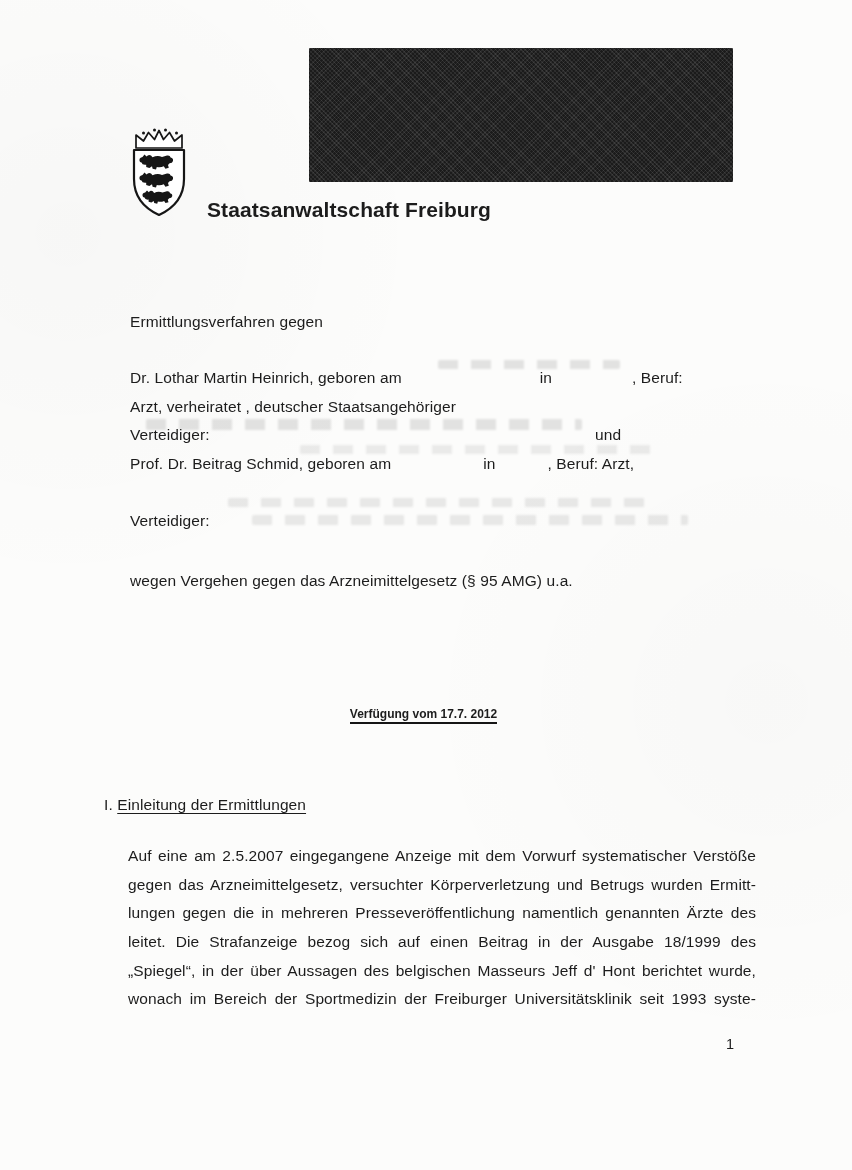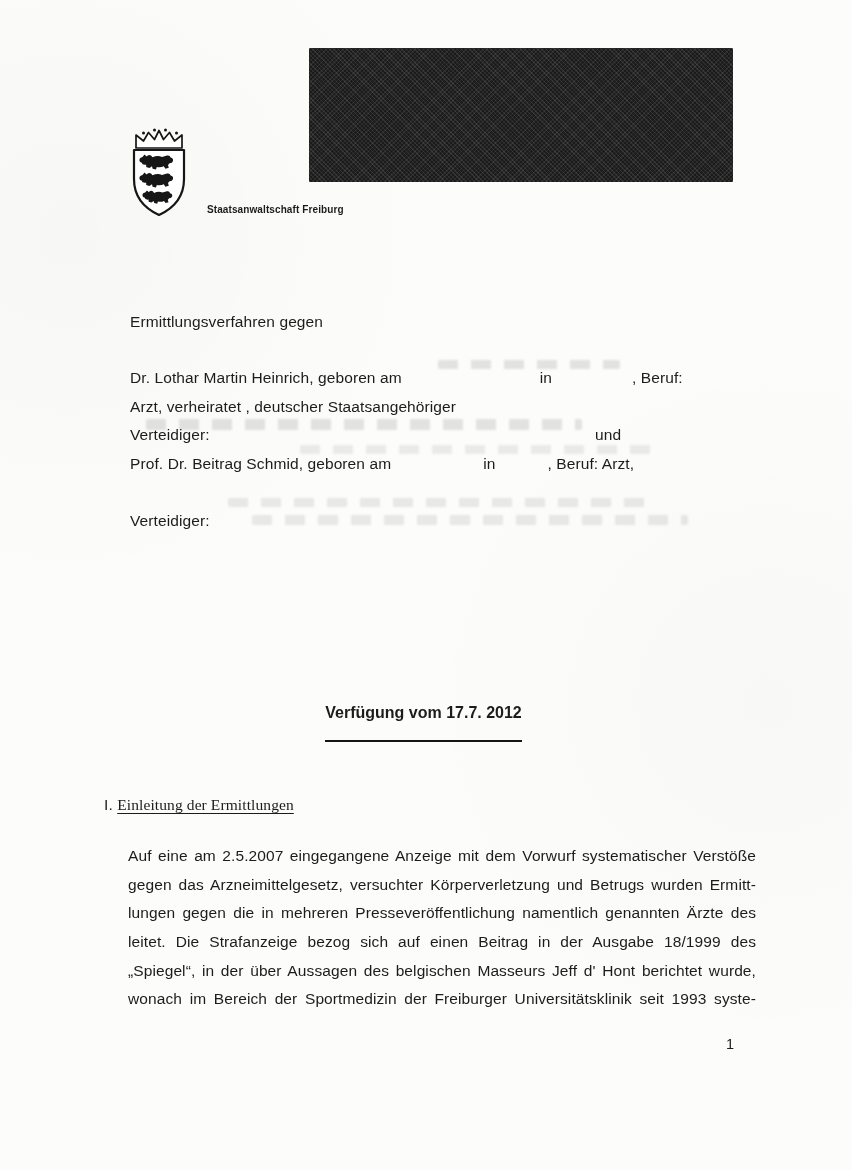--- a/index.html
+++ b/index.html
@@ -44,46 +44,46 @@
     width: 424px; height: 134px;
     background-color: #1b1b1b;
     background-image:
       repeating-linear-gradient(45deg, rgba(255,255,255,0.09) 0 1px, transparent 1px 3px),
       repeating-linear-gradient(-45deg, rgba(255,255,255,0.07) 0 1px, transparent 1px 3px);
     border-radius: 1px;
   }
 
   .coat { left: 126px; top: 126px; width: 66px; height: 92px; }
 
-  .agency { left: 207px; top: 200px; font-size: 10px; }
+  .agency { left: 207px; top: 200px; font-size: 21px; }
 
   
   .sp { display: inline-block; height: 1px; vertical-align: baseline; }
 
   
   .ghost {
     background: repeating-linear-gradient(90deg, rgba(70,70,70,0.14) 0 20px, rgba(0,0,0,0) 20px 33px);
     filter: blur(1.3px);
     border-radius: 2px;
     pointer-events: none;
   }
 
   .doc-title {
     left: 110px; top: 704px; width: 627px;
     text-align: center;
   }
   .doc-title span {
     font-weight: bold;
-    font-size: 16px;
+    font-size: 12px;
     border-bottom: 2px solid #151515;
-    padding-bottom: 19px;
+    padding-bottom: 1px;
   }
 
   .section-heading { left: 104px; top: 795px; font-size: 15.5px; }
-  .section-heading .u { text-decoration: underline; text-underline-offset: 3px; font-family: Liberation Serif, serif; }
+  .section-heading .u { text-decoration: underline; text-underline-offset: 3px; }
 
   .body-block {
     left: 110px; top: 842px; width: 628px; margin-left: 18px;
   }
   .body-line {
     font-size: 15.5px;
     line-height: 28.7px;
     height: 28.7px;
     text-align: justify;
     text-align-last: justify;
@@ -139,20 +139,21 @@
 
 
   <div class="abs txt" style="left:130px; top:511px;">Verteidiger:</div>
 
   <div class="abs ghost" style="left:438px; top:360px; width:182px; height:9px;"></div>
   <div class="abs ghost" style="left:146px; top:419px; width:436px; height:11px;"></div>
   <div class="abs ghost" style="left:300px; top:445px; width:352px; height:9px; opacity:.7;"></div>
   <div class="abs ghost" style="left:228px; top:498px; width:426px; height:9px; opacity:.8;"></div>
   <div class="abs ghost" style="left:252px; top:515px; width:436px; height:10px; opacity:.8;"></div>
 
+  <div class="abs txt" style="left:130px; top:571px;">wegen Vergehen gegen das Arzneimittelgesetz (§ 95 AMG) u.a.</div>
 
 
   <div class="abs doc-title">
     <span>Verfügung vom 17.7. 2012</span>
   </div>
 
   <div class="abs txt section-heading">
     <span>I. </span><span class="u">Einleitung der Ermittlungen</span>
   </div>
 

